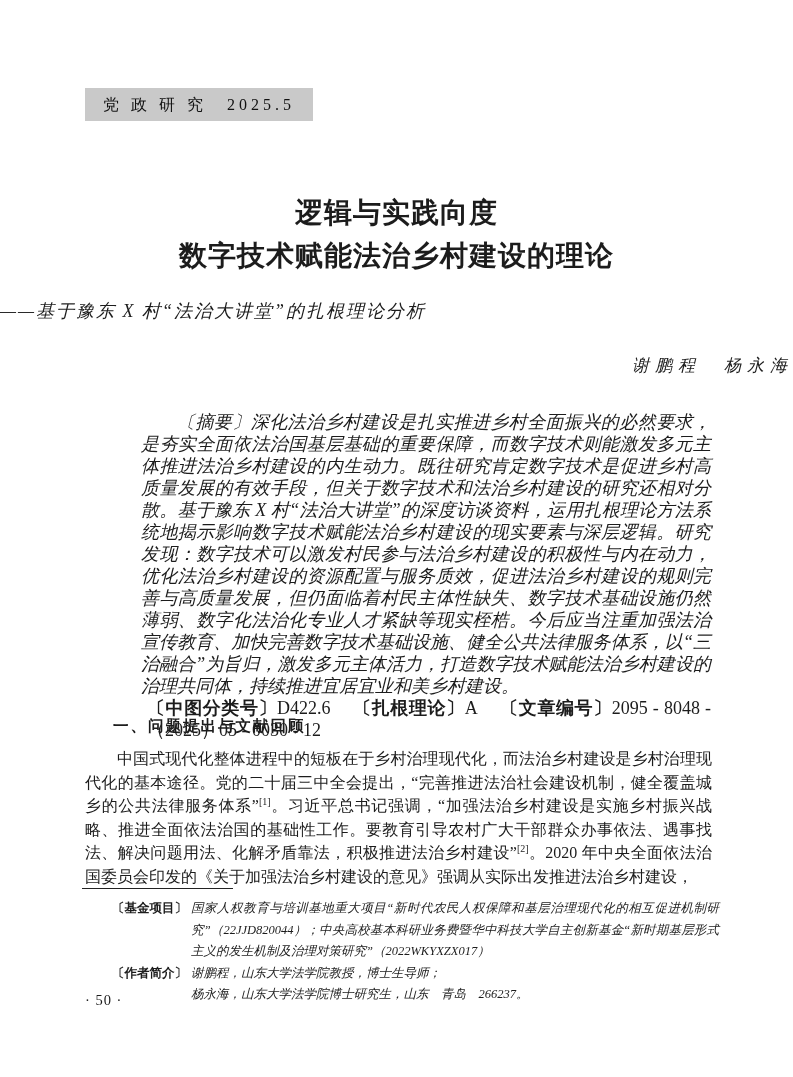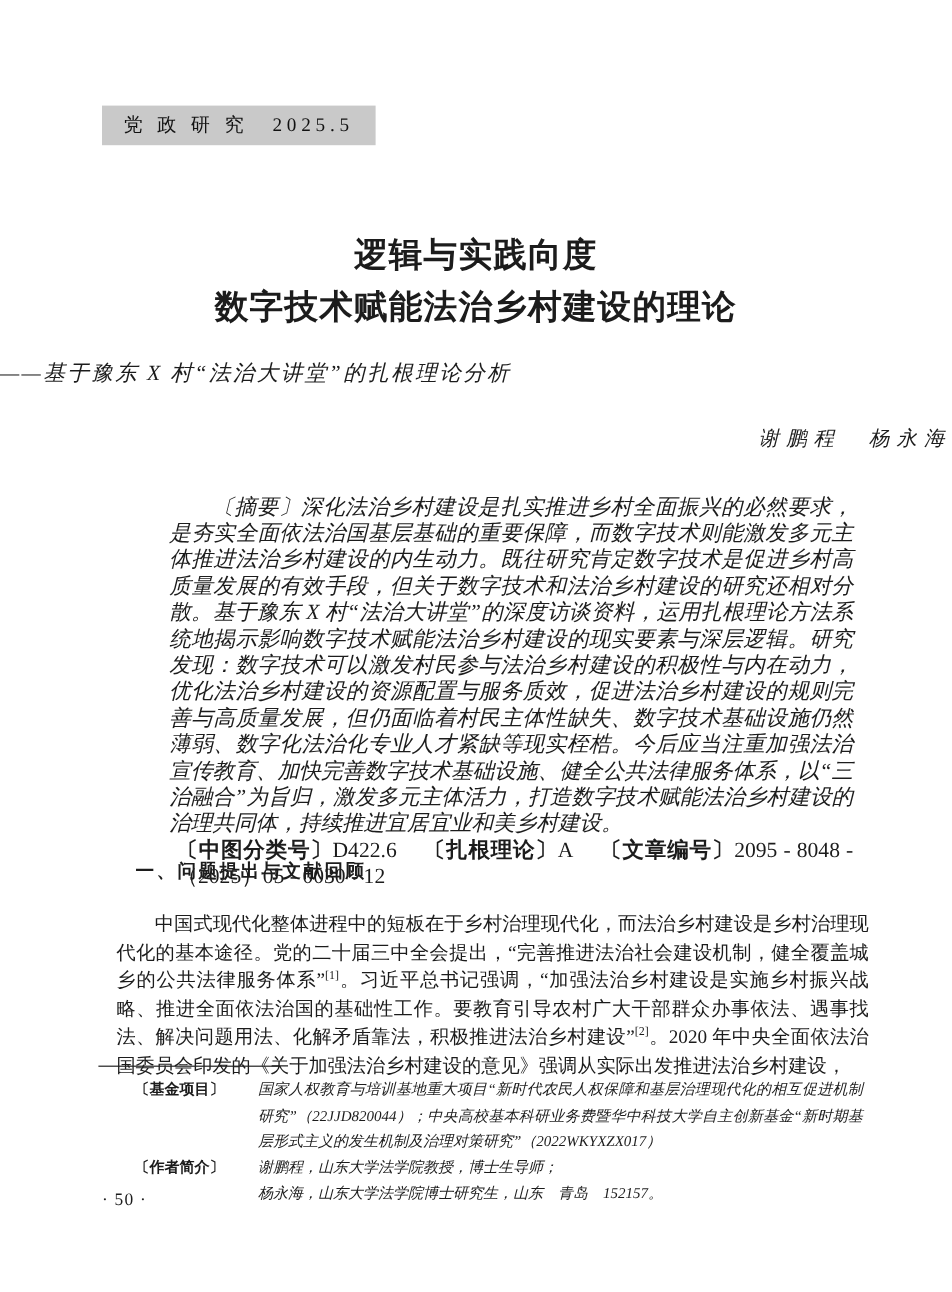--- a/index.html
+++ b/index.html
@@ -64,35 +64,35 @@
     position:absolute;top:716px;left:113px;
     font-size:15.5px;font-weight:bold;
     letter-spacing:2px;
     font-family:"Liberation Sans","DejaVu Sans",sans-serif;
   }
 
   .body-para{
     position:absolute;top:747px;left:85px;width:627px;
     font-size:16px;line-height:23.5px;
     text-align:justify;text-indent:2em;
-    margin:12px;
+    margin:0;
   }
   .body-para sup{font-size:10px;line-height:0;}
 
   .footnote-divider{
     position:absolute;top:888px;left:82px;width:151px;
     border-top:1.6px solid #222;
   }
 
   .footnotes{
     position:absolute;top:898px;left:112px;width:607px;
     font-size:12.5px;line-height:21.5px;
     font-style:italic;
   }
-  .footnote-row{display:flex;align-items:flex-start;gap:24px;}
+  .footnote-row{display:flex;align-items:flex-start;}
   .footnote-label{flex:0 0 auto;white-space:nowrap;padding-right:4px;}
   .footnote-content{flex:1 1 auto;text-align:justify;}
 
   .page-number{
     position:absolute;top:992px;left:85px;
     font-size:14.5px;letter-spacing:1px;
     font-style:normal;
   }
 </style>
 </head>
@@ -124,20 +124,20 @@
 
   <div class="footnotes">
     <div class="footnote-row">
       <span class="footnote-label label-bold">〔基金项目〕</span>
       <span class="footnote-content">国家人权教育与培训基地重大项目“新时代农民人权保障和基层治理现代化的相互促进机制研究”（22JJD820044）；中央高校基本科研业务费暨华中科技大学自主创新基金“新时期基层形式主义的发生机制及治理对策研究”（2022WKYXZX017）</span>
     </div>
     <div class="footnote-row">
       <span class="footnote-label label-bold">〔作者简介〕</span>
       <span class="footnote-content">
         <div>谢鹏程，山东大学法学院教授，博士生导师；</div>
-        <div>杨永海，山东大学法学院博士研究生，山东　青岛　152157。</div>
+        <div>杨永海，山东大学法学院博士研究生，山东　青岛　266237。</div>
       </span>
     </div>
   </div>
 
   <div class="page-number">· 50 ·</div>
 
 </div>
 
 </body></html>

